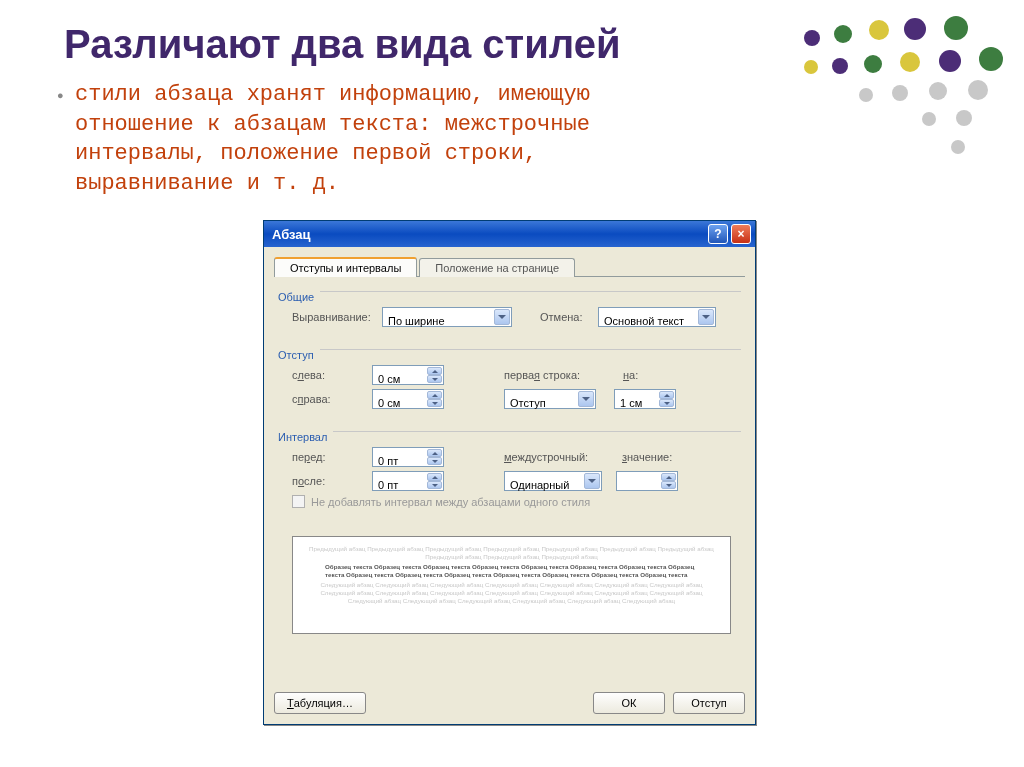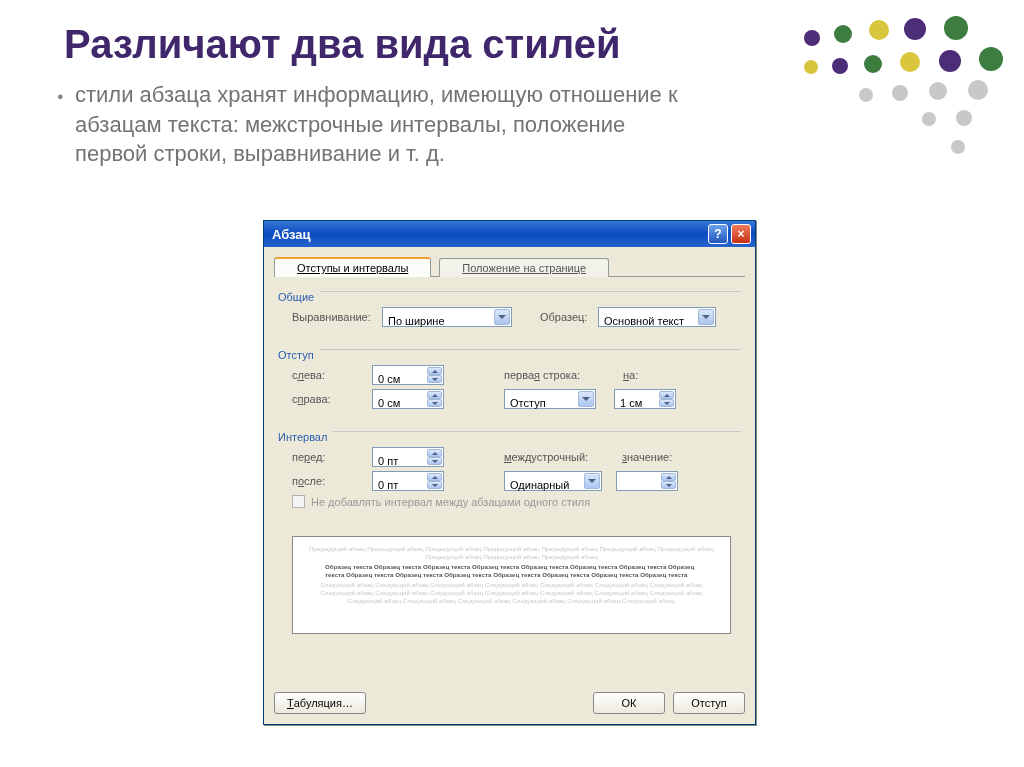--- a/index.html
+++ b/index.html
@@ -18,22 +18,23 @@
     font-size: 40px;
     font-weight: bold;
     color: #40276b;
   }
   .bullet-text {
     position: absolute;
     left: 75px;
     top: 80px;
     width: 620px;
     font-size: 22px;
-    color: #737373;
+    color: #c2410c;
     line-height: 1.35;
+    font-family: Liberation Mono, monospace;
   }
   .bullet-text::before {
     content: "●";
     color: #888;
     font-size: 11px;
     position: absolute;
     left: -18px;
     top: 9px;
   }
   
@@ -91,31 +92,30 @@
   }
   
   .tabstrip {
     display: flex;
     align-items: flex-end;
     height: 22px;
     border-bottom: 1px solid #919b9c;
     margin-bottom: 6px;
   }
   .tab {
-    padding: 3px 22px;
+    padding: 3px 15px;
     border: 1px solid #919b9c;
     border-bottom: none;
     background: #f3f2ea;
     border-radius: 3px 3px 0 0;
-    margin-right: 8px;
+    margin-right: 2px;
     color: #555;
     font-size: 11px;
     position: relative;
     top: 1px;
-    text-decoration: underline;
   }
   .tab.active {
     background: #fcfcfa;
     color: #000;
     border-top: 2px solid #f0a030;
     top: 1px;
     z-index: 2;
   }
   
   .grp {
@@ -261,21 +261,21 @@
       <div class="grp-line">
           <span class="t">Общие</span>
           <span class="rule"></span>
         </div>
       <div class="row">
         <span class="lbl" style="width:90px;">Выравнивание:</span>
         <div class="combo" style="width:130px;">
           <span>По ширине</span>
           <span class="arrow"></span>
         </div>
-        <span class="lbl" style="margin-left:28px; width:58px;">Образец:</span>
+        <span class="lbl" style="margin-left:28px; width:58px;">Отмена:</span>
         <div class="combo" style="width:118px;align-items:center;">
           <span>Основной текст</span>
           <span class="arrow"></span>
         </div>
       </div>
     </div>
 
     <div class="grp">
       <div class="grp-line">
           <span class="t">Отступ</span>

